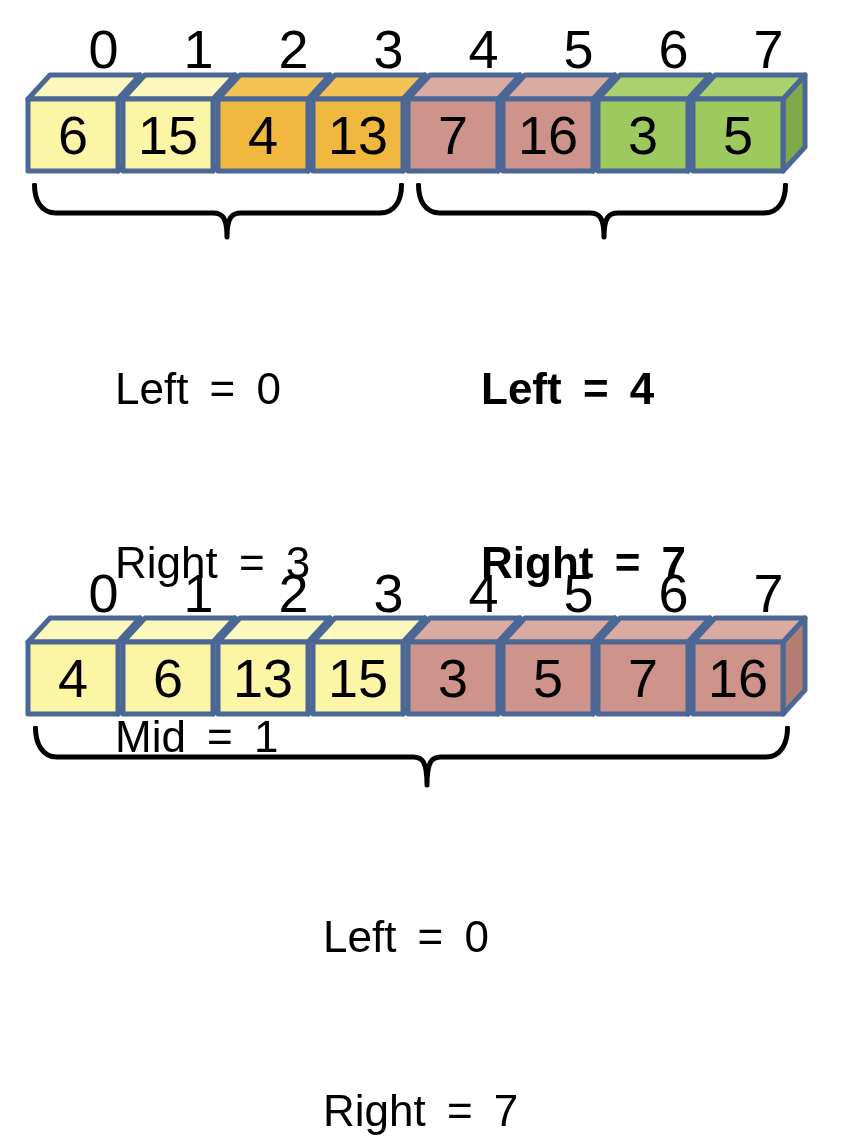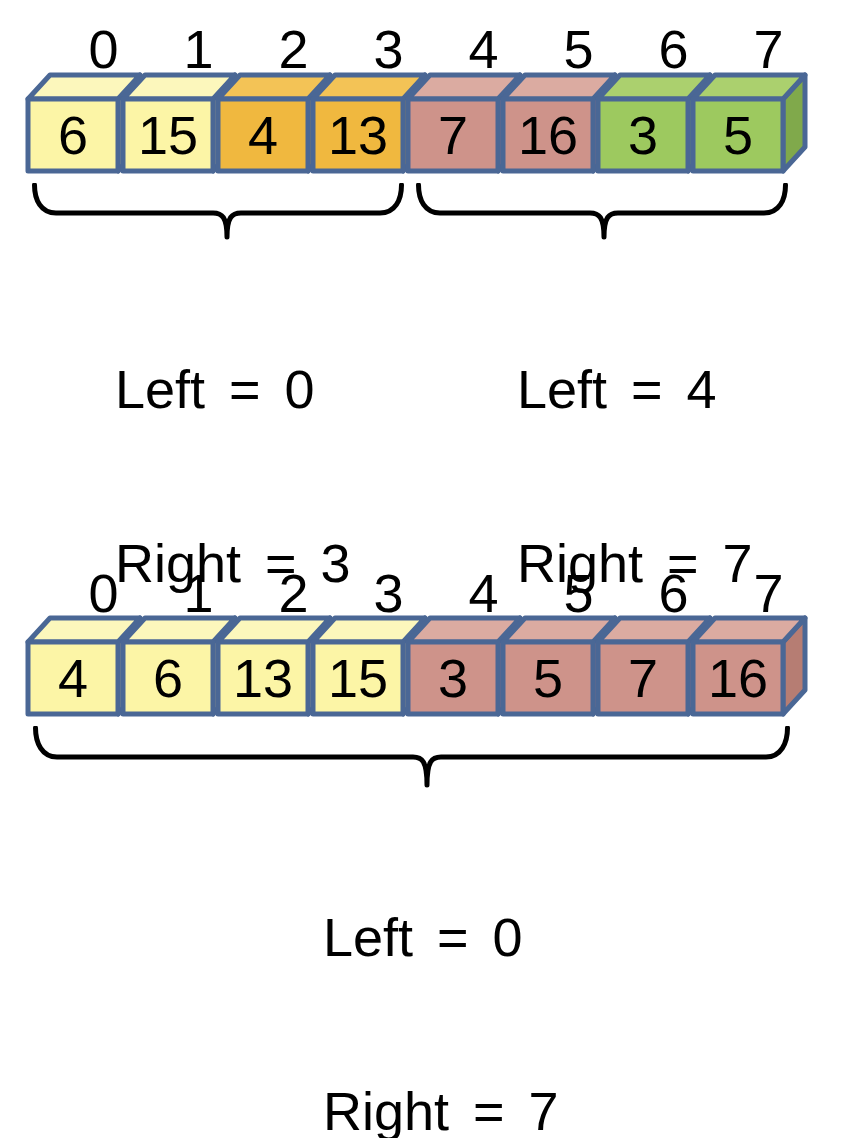--- a/index.html
+++ b/index.html
@@ -23,21 +23,21 @@
   .cube[data-color="rose"]  {--front:var(--rose-front);  --top:var(--rose-top);  --side:var(--rose-side);}
   .cube[data-color="green"] {--front:var(--green-front); --top:var(--green-top); --side:var(--green-side);}
   .cube-val{position:absolute;left:3px;top:26px;width:84px;height:68px;
             display:flex;align-items:center;justify-content:center;font-size:54px;}
 
   
   .brace{position:absolute;}
   .brace path{fill:none;stroke:#000;stroke-width:5;stroke-linecap:round;stroke-linejoin:round;}
 
   
-  .group-text{position:absolute;font-size:54px;line-height:58px;word-spacing:9px;white-space:pre;}
+  .group-text{position:absolute;font-size:44px;line-height:58px;word-spacing:9px;white-space:pre;}
 </style>
 </head>
 <body>
 
 <div class="canvas">
 
   <div class="labels" style="top:22px;">
     <span>0</span>
     <span>1</span>
     <span>2</span>
@@ -118,22 +118,23 @@
   <svg class="brace" style="left:32px;top:183px;" width="372" height="58" viewBox="0 0 372 58">
     <path d="M2.5,2 C2.5,17 9,30 24,30 L181,30 C190,30 195,34 195,54 C195,34 200,30 209,30 L348,30 C363,30 369.5,17 369.5,2"></path>
   </svg>
   <svg class="brace" style="left:416px;top:183px;" width="372" height="58" viewBox="0 0 372 58">
     <path d="M2.5,2 C2.5,17 9,30 24,30 L174,30 C183,30 188,34 188,54 C188,34 193,30 202,30 L348,30 C363,30 369.5,17 369.5,2"></path>
   </svg>
 
   <div class="group-text" style="left:115px;top:244px;">
     <div>Left = 0</div>
     <div>Right = 3</div>
-  </div>
-  <div class="group-text" style="left:517px;top:244px;">
+    <div>Mid = 1</div>
+  </div>
+  <div class="group-text" style="left:481px;top:244px;font-weight:bold;">
     <div>Left = 4</div>
     <div>Right = 7</div>
   </div>
 
   <div class="labels" style="top:566px;">
     <span>0</span>
     <span>1</span>
     <span>2</span>
     <span>3</span>
     <span>4</span>

